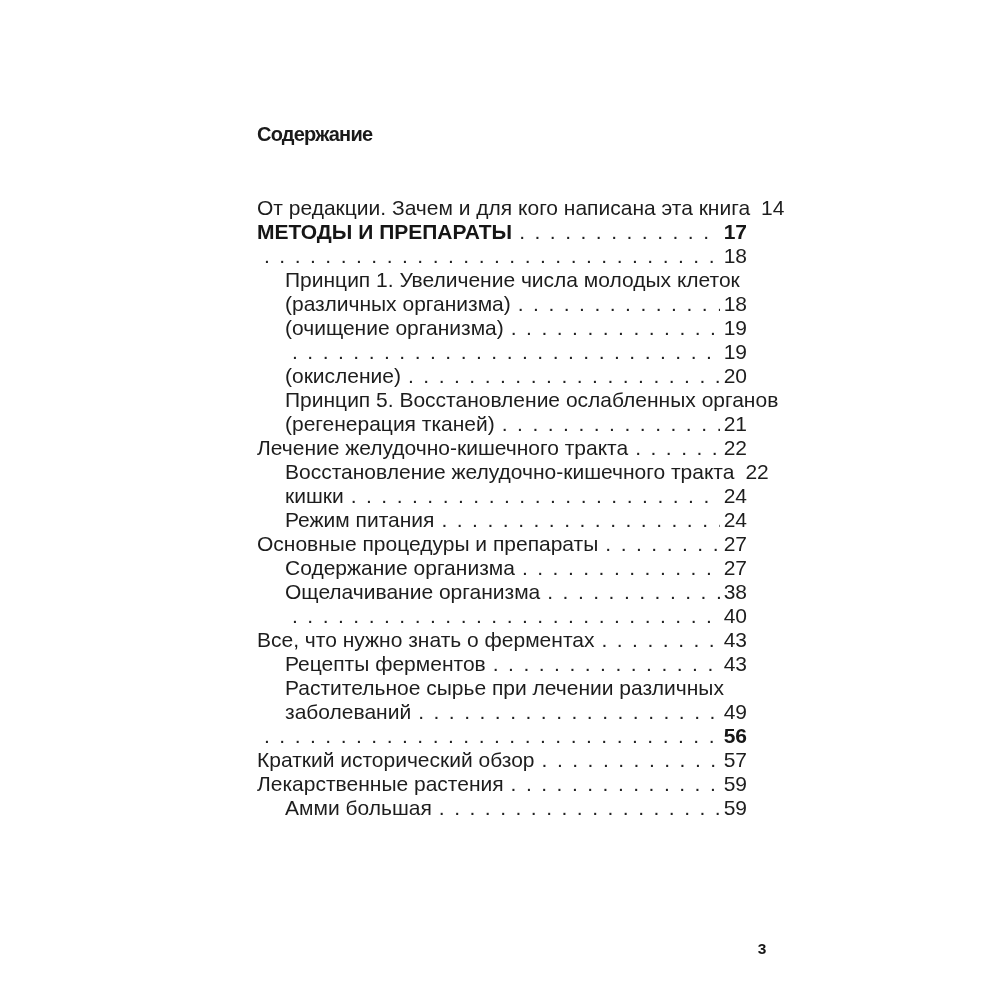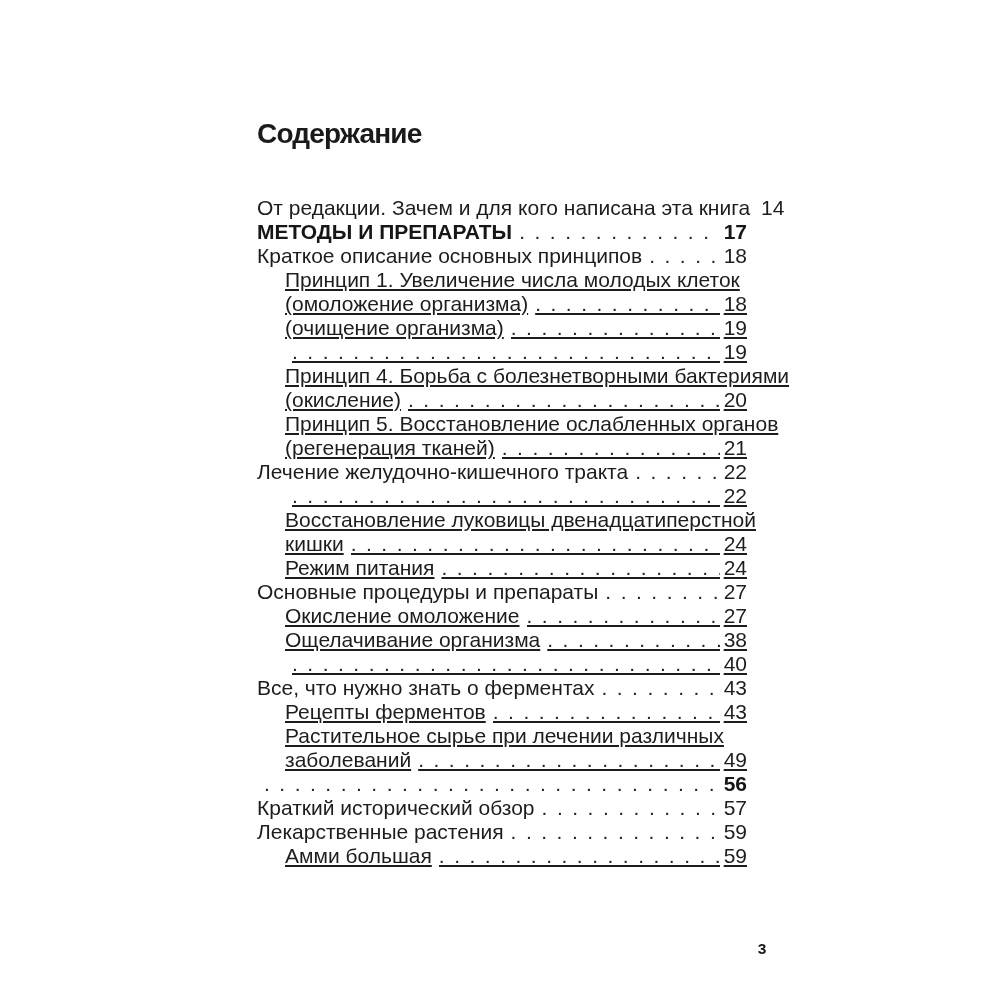--- a/index.html
+++ b/index.html
@@ -4,29 +4,29 @@
 <style>
   html,body{margin:0;padding:0;}
   body{
     width:1000px;height:1000px;background:#ffffff;
     font-family:"Liberation Sans","DejaVu Sans",sans-serif;
     color:#1d1d1d;
   }
   .page{position:relative;width:1000px;height:1000px;background:#ffffff;overflow:hidden;}
   .title{
     position:absolute;left:257px;top:116px;margin:0;
-    font-size:28px;line-height:36px;font-weight:700;letter-spacing:-0.8px;color:#1a1a1a;
+    font-size:20px;line-height:36px;font-weight:700;letter-spacing:-0.8px;color:#1a1a1a;
   }
   .toc{position:absolute;left:257px;top:196px;width:490px;}
   .entry{margin:0;}
   .line{
     display:flex;align-items:baseline;
     height:24px;line-height:24px;font-size:21px;white-space:nowrap;
   }
-  .entry.indent-1 .line{padding-left:28px;text-decoration:underline;}
+  .entry.indent-1 .line{padding-left:28px;}
   .entry.bold .line{font-weight:700;color:#161616;}
   .lbl{flex:0 0 auto;}
   .leader{
     flex:1 1 auto;overflow:hidden;white-space:nowrap;
     margin-left:7px;margin-right:4px;
     letter-spacing:9.5px;font-weight:400;color:#222;
   }
   .pgnum{flex:0 0 auto;min-width:20px;text-align:left;}
   .folio{
     position:absolute;left:752px;top:940px;width:20px;text-align:center;
@@ -48,53 +48,49 @@
       </div>
       <div class="entry indent-0 bold">
         <div class="line">
           <span class="lbl">МЕТОДЫ И ПРЕПАРАТЫ</span>
           <span class="leader">................................................................................</span>
           <span class="pgnum">17</span>
         </div>
       </div>
       <div class="entry indent-0">
         <div class="line">
-          <span class="lbl">Краткое описание основных принципов</span>
           <span class="leader">................................................................................</span>
           <span class="pgnum">18</span>
         </div>
       </div>
       <div class="entry indent-1">
         <div class="line">
           <span class="lbl">Принцип 1. Увеличение числа молодых клеток</span>
         </div>
         <div class="line">
-          <span class="lbl">(омоложение организма)</span>
+          <span class="lbl">(различных организма)</span>
           <span class="leader">................................................................................</span>
           <span class="pgnum">18</span>
         </div>
       </div>
       <div class="entry indent-1">
         <div class="line">
           <span class="lbl">(очищение организма)</span>
           <span class="leader">................................................................................</span>
           <span class="pgnum">19</span>
         </div>
       </div>
       <div class="entry indent-1">
         <div class="line">
           <span class="leader">................................................................................</span>
           <span class="pgnum">19</span>
         </div>
       </div>
       <div class="entry indent-1">
         <div class="line">
-          <span class="lbl">Принцип 4. Борьба с болезнетворными бактериями</span>
-        </div>
-        <div class="line">
           <span class="lbl">(окисление)</span>
           <span class="leader">................................................................................</span>
           <span class="pgnum">20</span>
         </div>
       </div>
       <div class="entry indent-1">
         <div class="line">
           <span class="lbl">Принцип 5. Восстановление ослабленных органов</span>
         </div>
         <div class="line">
@@ -105,29 +101,27 @@
       </div>
       <div class="entry indent-0">
         <div class="line">
           <span class="lbl">Лечение желудочно-кишечного тракта</span>
           <span class="leader">................................................................................</span>
           <span class="pgnum">22</span>
         </div>
       </div>
       <div class="entry indent-1">
         <div class="line">
+          <span class="lbl">Восстановление желудочно-кишечного тракта</span>
           <span class="leader">................................................................................</span>
           <span class="pgnum">22</span>
         </div>
       </div>
       <div class="entry indent-1">
         <div class="line">
-          <span class="lbl">Восстановление луковицы двенадцатиперстной</span>
-        </div>
-        <div class="line">
           <span class="lbl">кишки</span>
           <span class="leader">................................................................................</span>
           <span class="pgnum">24</span>
         </div>
       </div>
       <div class="entry indent-1">
         <div class="line">
           <span class="lbl">Режим питания</span>
           <span class="leader">................................................................................</span>
           <span class="pgnum">24</span>
@@ -135,21 +129,21 @@
       </div>
       <div class="entry indent-0">
         <div class="line">
           <span class="lbl">Основные процедуры и препараты</span>
           <span class="leader">................................................................................</span>
           <span class="pgnum">27</span>
         </div>
       </div>
       <div class="entry indent-1">
         <div class="line">
-          <span class="lbl">Окисление омоложение</span>
+          <span class="lbl">Содержание организма</span>
           <span class="leader">................................................................................</span>
           <span class="pgnum">27</span>
         </div>
       </div>
       <div class="entry indent-1">
         <div class="line">
           <span class="lbl">Ощелачивание организма</span>
           <span class="leader">................................................................................</span>
           <span class="pgnum">38</span>
         </div>

